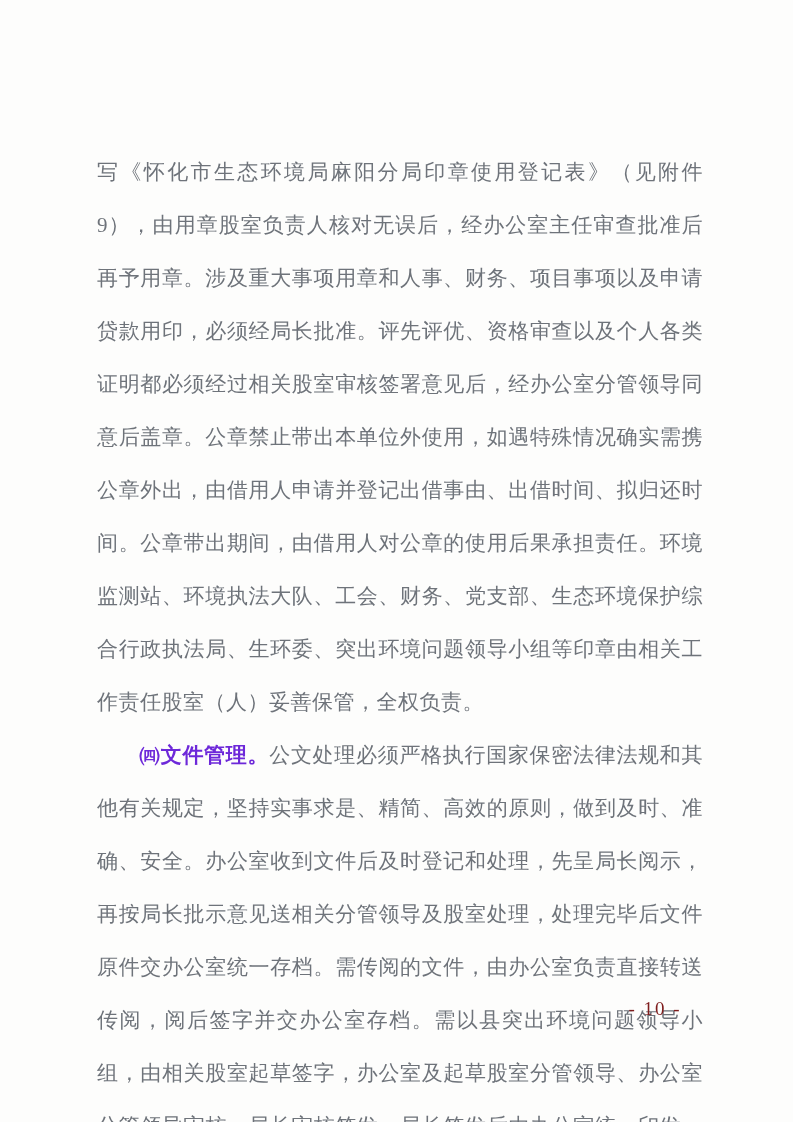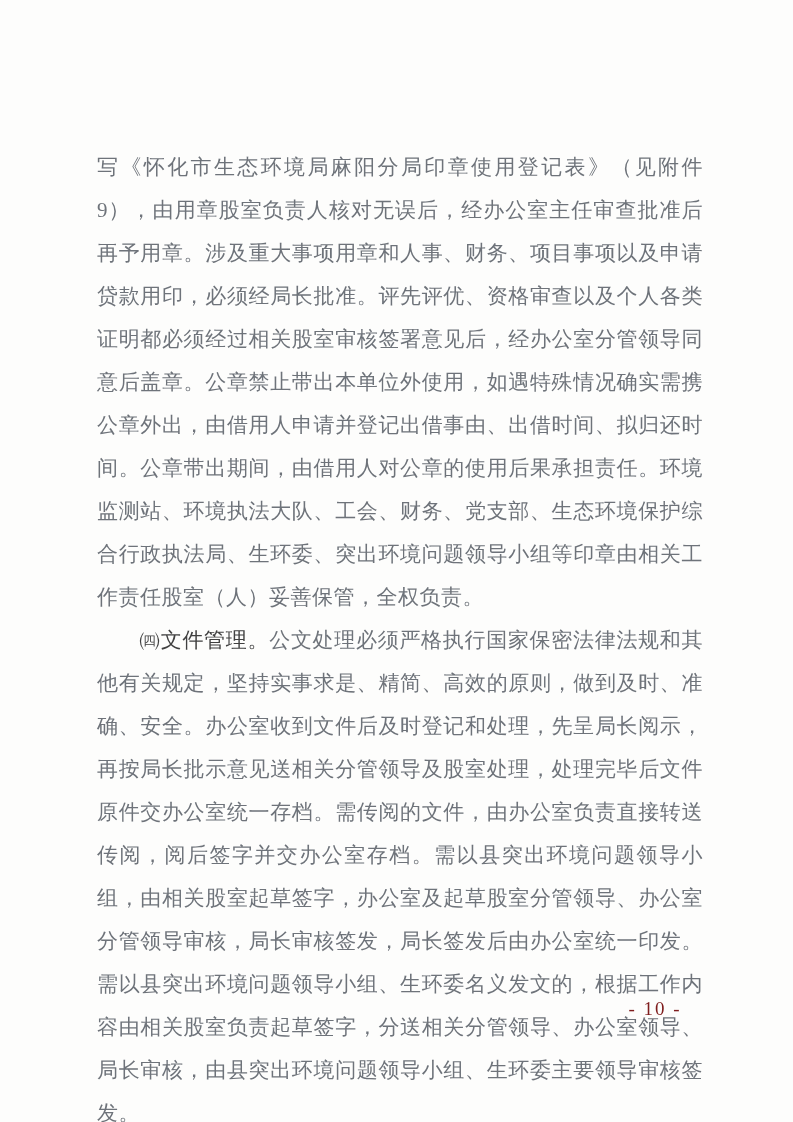--- a/index.html
+++ b/index.html
@@ -18,33 +18,33 @@
   }
   .content {
     position: absolute;
     left: 97px;
     top: 146px;
     width: 606px;
   }
   .para {
     margin: 0;
     font-size: 21px;
-    line-height: 43px;
+    line-height: 53px;
     letter-spacing: 0.5px;
     color: #6e737a;
     text-align: justify;
     text-justify: inter-character;
     -webkit-font-smoothing: antialiased;
   }
   .para.indented {
     text-indent: 2em;
   }
   .heading-run {
-    font-weight: normal;
-    color: #404040;
+    font-weight: bold;
+    color: #6d28d9;
   }
   .page-number {
     position: absolute;
     top: 998px;
     left: 600px;
     width: 110px;
     text-align: center;
     font-size: 19px;
     letter-spacing: 2px;
     color: #7f1d1d;

